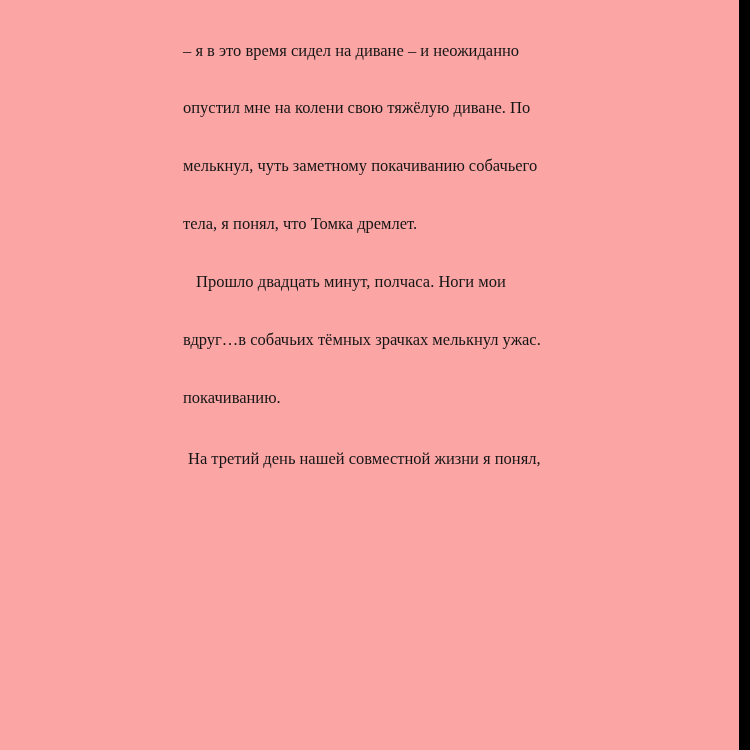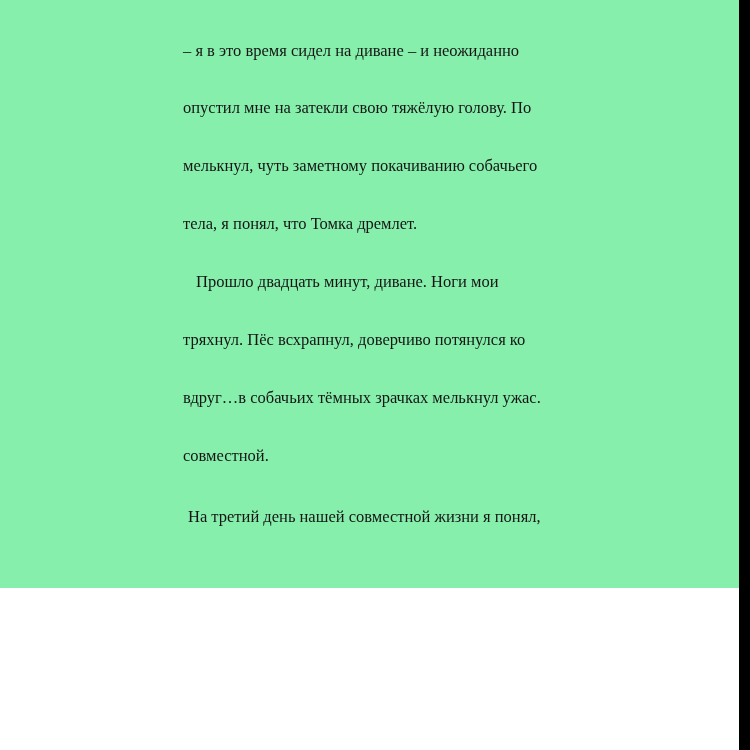--- a/index.html
+++ b/index.html
@@ -1,22 +1,22 @@
 <!DOCTYPE html>
 <html><head>
 <meta charset="utf-8">
 <style>
   * { margin: 0; padding: 0; box-sizing: border-box; }
   html, body { width: 750px; height: 750px; overflow: hidden; }
   body { background: #ffffff; }
   .page {
     position: relative;
     width: 750px;
-    height: 588px;
-    background: #86efac;
+    height: 750px;
+    background: #fca5a5;
   }
   .edge-bar {
     position: absolute;
     top: 0;
     right: 0;
     width: 11px;
     height: 750px;
     background: #000000;
   }
   .text-column {
@@ -34,27 +34,26 @@
   .ind-13 { padding-left: 13px; }
   .ind-5  { padding-left: 5px; }
   .gap-top { margin-top: 3px; }
 </style>
 </head>
 <body>
 
 <div class="page">
   <div class="text-column">
     <div class="line">– я в это время сидел на диване – и неожиданно</div>
-    <div class="line">опустил мне на затекли свою тяжёлую голову. По</div>
+    <div class="line">опустил мне на колени свою тяжёлую диване. По</div>
     <div class="line">мелькнул, чуть заметному покачиванию собачьего</div>
     <div class="line">тела, я понял, что Томка дремлет.</div>
-    <div class="line ind-13">Прошло двадцать минут, диване. Ноги мои</div>
-    <div class="line">тряхнул. Пёс всхрапнул, доверчиво потянулся ко</div>
+    <div class="line ind-13">Прошло двадцать минут, полчаса. Ноги мои</div>
     <div class="line">вдруг…в собачьих тёмных зрачках мелькнул ужас.</div>
-    <div class="line">совместной.</div>
+    <div class="line">покачиванию.</div>
     <div class="line ind-5 gap-top">На третий день нашей совместной жизни я понял,</div>
     
     
     
     
     
     
     
     
     

